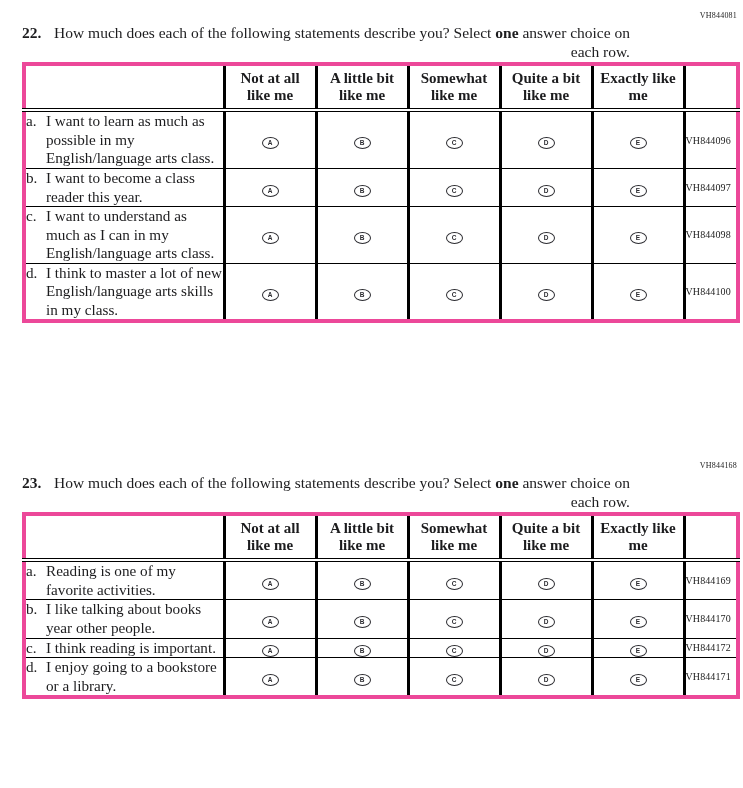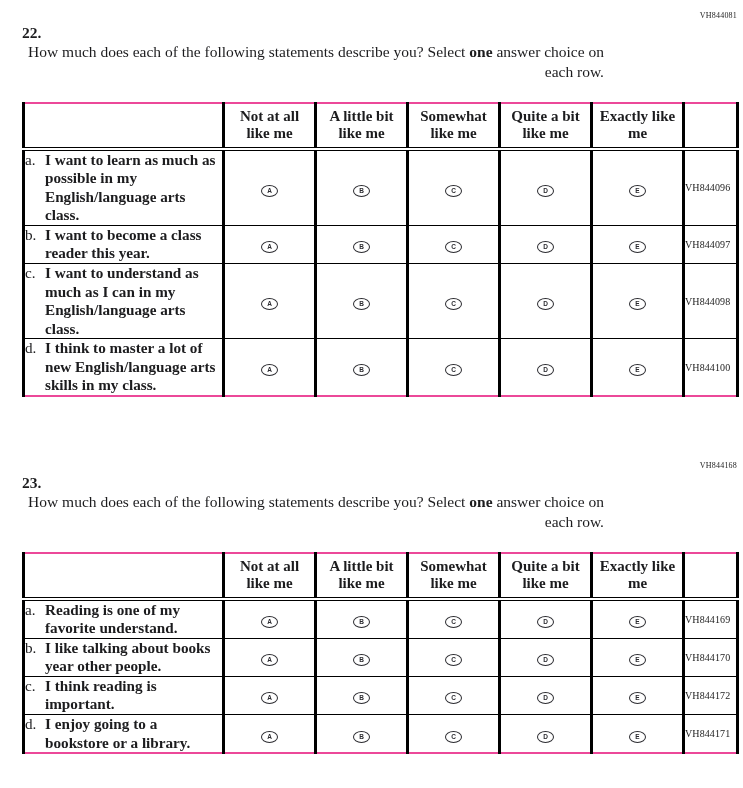--- a/index.html
+++ b/index.html
@@ -19,31 +19,30 @@
 
   .vh-top {
     text-align: right;
     font-size: 8px;
     letter-spacing: 0.2px;
     color: #222;
     height: 12px;
     line-height: 12px;
   }
 
-  .prompt { display: flex; margin-top: 1px; font-size: 15.5px; line-height: 1.25; flex-direction: column; }
+  .prompt { display: flex; margin-top: 1px; font-size: 15.5px; line-height: 1.25; }
   .qnum { font-weight: bold; width: 26px; flex: none; }
   .qtext { max-width: 582px; text-align: right; }
   .qtext b { font-weight: bold; }
 
   table.grid {
     border-collapse: collapse;
     table-layout: fixed;
     width: 714px;
-    margin-top: 21px;
-    border: 2px solid #ec4899;
+    border: 4px solid #ec4899;
   }
   table.grid th, table.grid td {
     border-left: 3px solid #000;
     border-right: 3px solid #000;
     border-top: 1px solid #000;
     border-bottom: 1px solid #000;
     padding: 0;
   }
   table.grid thead th {
     border-bottom: 4px double #000;
@@ -55,21 +54,21 @@
     vertical-align: middle;
   }
   td.stmt {
     vertical-align: top;
     padding: 3px 3px 4px 5px;
     font-size: 15.2px;
     line-height: 1.22;
   }
   .stmt-flex { display: flex; }
   .stmt-letter { width: 20px; flex: none; }
-  .stmt-text { flex: 1; font-weight: bold; }
+  .stmt-text { flex: 1; }
 
   td.opt { text-align: center; vertical-align: middle; }
   .bubble {
     display: inline-block;
     width: 17px; height: 12px;
     border: 1.4px solid #2b2b30;
     border-radius: 50%;
     font-family: "Liberation Sans", "DejaVu Sans", sans-serif;
     font-size: 6.5px;
     font-weight: bold;
@@ -205,21 +204,21 @@
           <th>Quite a bit like me</th>
           <th>Exactly like me</th>
           <th></th>
         </tr>
       </thead>
       <tbody>
           <tr>
             <td class="stmt">
               <div class="stmt-flex">
                 <span class="stmt-letter">a.</span>
-                <span class="stmt-text">Reading is one of my favorite understand.</span>
+                <span class="stmt-text">Reading is one of my favorite activities.</span>
               </div>
             </td>
             <td class="opt"><span class="bubble">A</span></td>
             <td class="opt"><span class="bubble">B</span></td>
             <td class="opt"><span class="bubble">C</span></td>
             <td class="opt"><span class="bubble">D</span></td>
             <td class="opt"><span class="bubble">E</span></td>
             <td class="code">VH844169</td>
           </tr>
           <tr>

